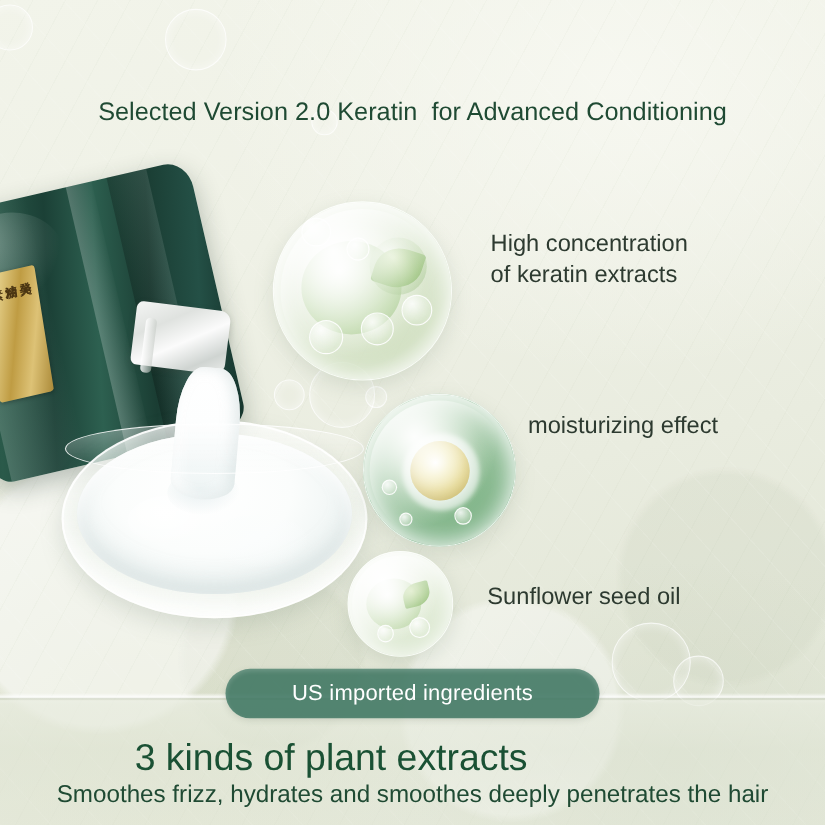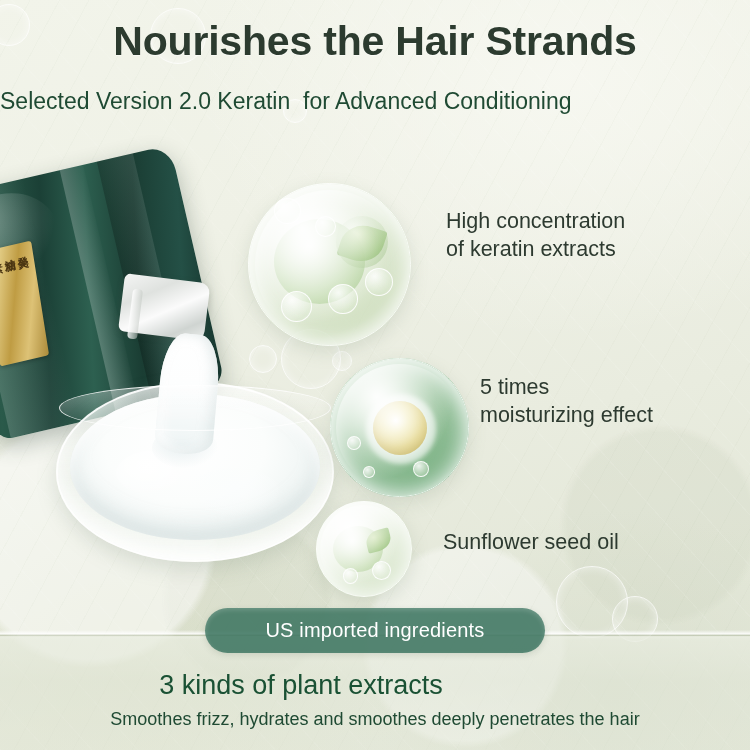--- a/index.html
+++ b/index.html
@@ -46,41 +46,41 @@
   .ghost{position:absolute;border-radius:50%;border:1.5px solid rgba(255,255,255,.75);
          box-shadow:inset 0 0 10px rgba(255,255,255,.5);pointer-events:none;}
 
   
   .headline{
     position:absolute;top:18px;left:0;width:750px;text-align:center;
     font-size:41px;font-weight:700;letter-spacing:-.2px;color:#2c3b2f;
     text-shadow:0 1px 0 rgba(255,255,255,.5);
   }
   .subhead{
-    position:absolute;top:88px;left:0;width:750px;
+    position:absolute;top:88px;left:0;width:750px;text-align:center;
     font-size:23px;font-weight:400;color:#1f4a33;white-space:pre;
   }
 
   .callout{position:absolute;color:#2d3a30;font-size:21.5px;line-height:1.28;}
   #callout-1{left:446px;top:208px;}
   #callout-2{left:480px;top:374px;}
   #callout-3{left:443px;top:529px;text-align:right;}
 
   .pill{
     position:absolute;left:205px;top:608px;width:340px;height:45px;
     border-radius:23px;background:rgba(62,117,97,.88);
     box-shadow:inset 0 2px 5px rgba(255,255,255,.18), 0 2px 6px rgba(90,105,85,.18);
     display:flex;align-items:center;justify-content:center;
   }
   .pill span{color:#fff;font-size:20px;letter-spacing:.2px;}
 
   .foot-1{position:absolute;top:670px;left:0;width:602px;text-align:center;
-          font-size:27px;color:#1a5134;}
+          font-size:34px;color:#1a5134;}
   .foot-2{position:absolute;top:709px;left:0;width:750px;text-align:center;
-          font-size:18px;color:#1f4a33;}
+          font-size:22px;color:#1f4a33;}
 
   
   #pouch{position:absolute;left:-34px;top:168px;width:235px;height:250px;
          transform:rotate(-13deg);}
   .pouch-body{
     position:absolute;inset:0;
     background:linear-gradient(100deg,#1d4439 0%,#2a5a4a 18%,#1b4036 36%,#2d6050 52%,#1a3d33 70%,#245046 86%,#15332b 100%);
     border-radius:14px 22px 30px 16px/16px 26px 22px 18px;
     box-shadow:0 8px 22px rgba(40,60,48,.30);
   }
@@ -197,21 +197,20 @@
   <div class="ghost" style="left:332px;top:351px;width:18px;height:18px;"></div>
   <div class="ghost" style="left:283px;top:99px;width:22px;height:22px;"></div>
   <div class="ghost" style="left:556px;top:566px;width:70px;height:70px;"></div>
   <div class="ghost" style="left:612px;top:596px;width:44px;height:44px;"></div>
   <div class="ghost" style="left:146px;top:202px;width:16px;height:16px;"></div>
   <div class="ghost" style="left:152px;top:276px;width:22px;height:22px;"></div>
 
   <div class="surface-edge"></div>
   <div class="surface-lower"></div>
 
-  <div class="headline">Nourishes the Hair Strands</div>
   <div class="subhead">Selected Version 2.0 Keratin  for Advanced Conditioning</div>
 
   <div id="pouch">
     <div class="pouch-body">
       <div class="pouch-crease cr1"></div>
       <div class="pouch-crease cr2"></div>
       <div class="pouch-crease cr3"></div>
       <div class="pouch-gloss"></div>
     </div>
     <div class="label">
@@ -266,21 +265,20 @@
     <div class="minib" style="left:28%;top:70%;width:14%;height:14%;"></div>
     <div class="shell"></div>
     <div class="hl"></div>
   </div>
 
   <div class="callout" id="callout-1">
     <div>High concentration</div>
     <div>of keratin extracts</div>
   </div>
   <div class="callout" id="callout-2">
-    <div>5 times</div>
     <div>moisturizing effect</div>
   </div>
   <div class="callout" id="callout-3">
     <div>Sunflower seed oil</div>
   </div>
 
   <div class="pill">
     <span>US imported ingredients</span>
   </div>
 

